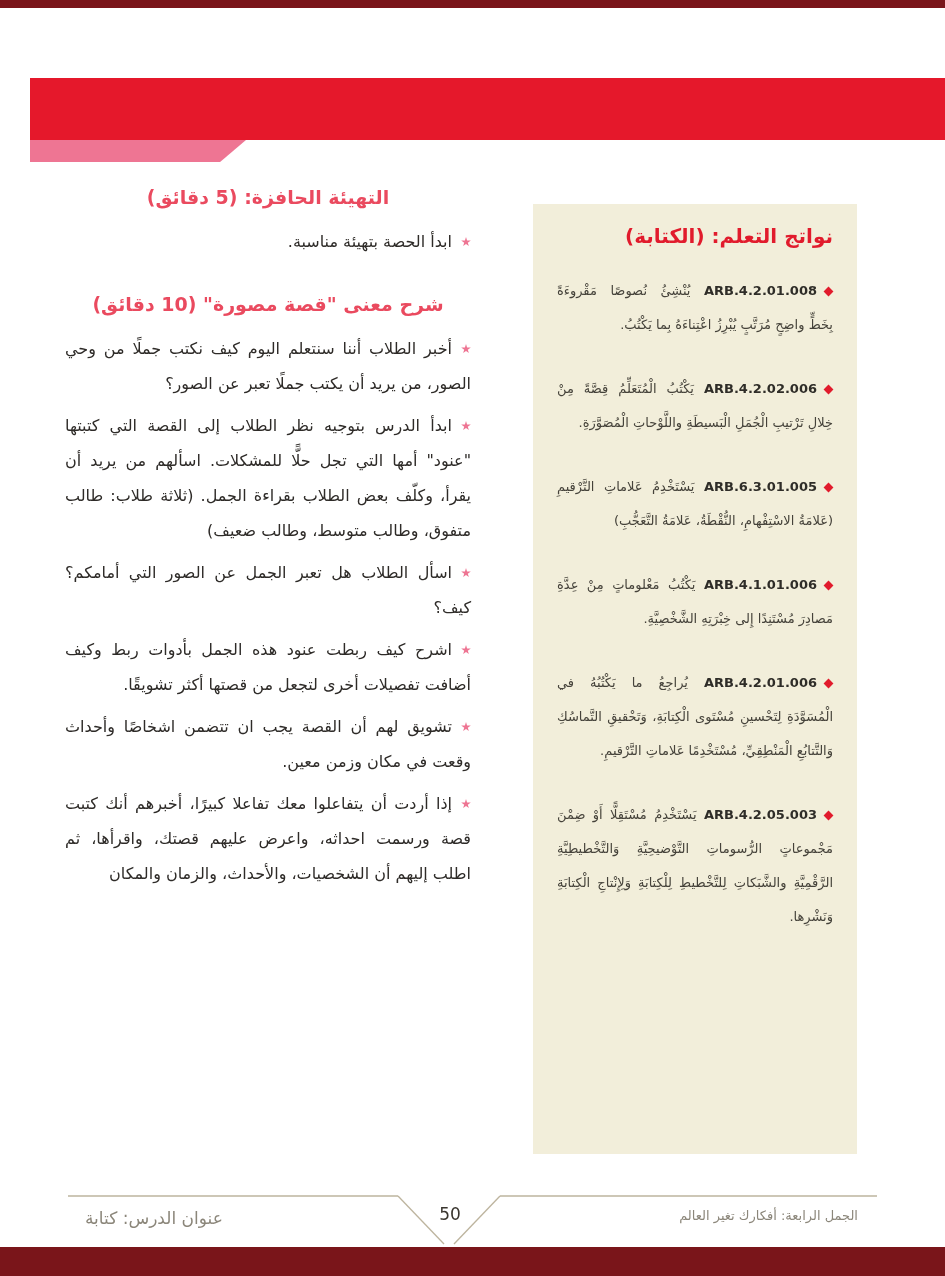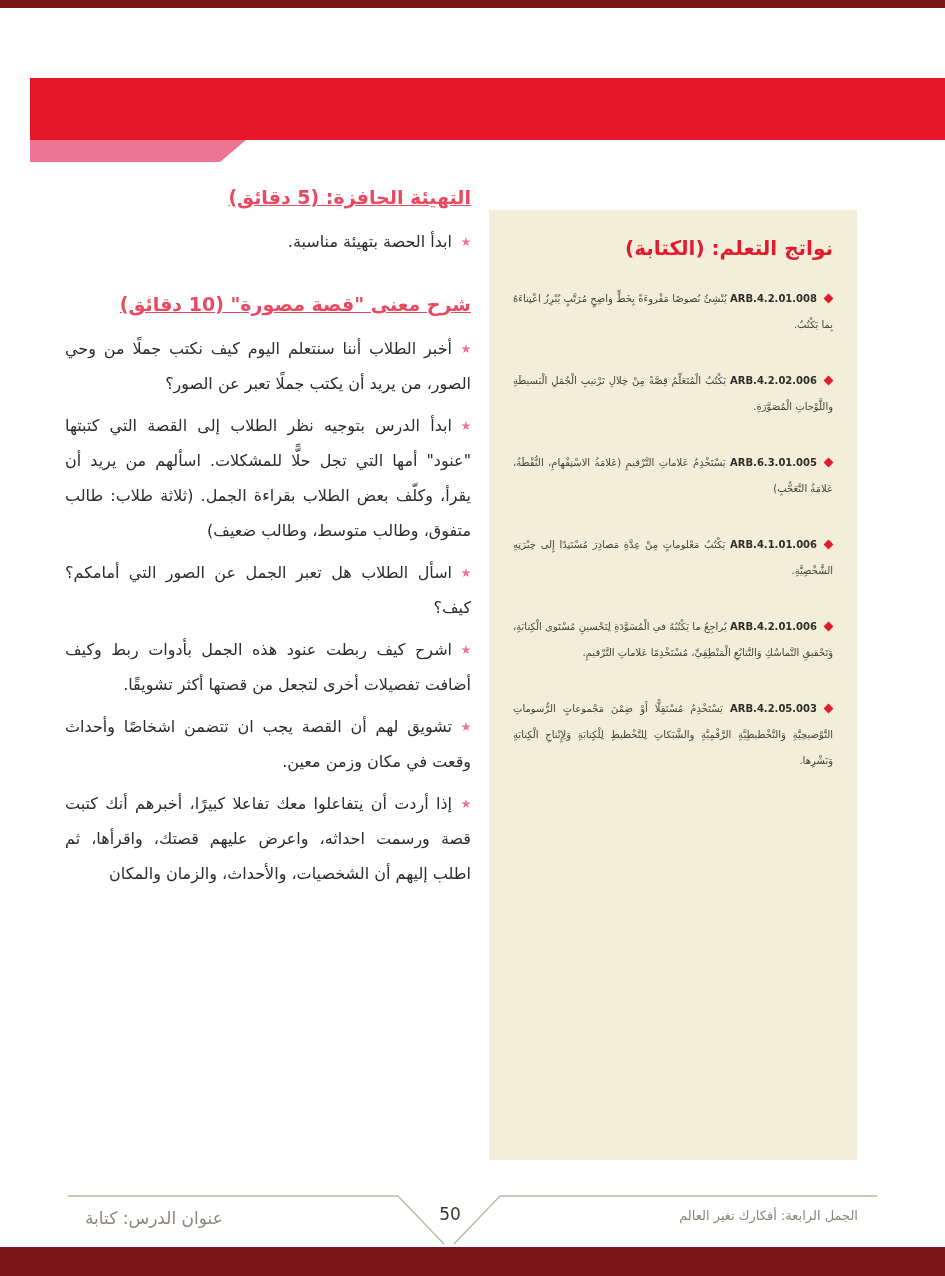--- a/index.html
+++ b/index.html
@@ -27,46 +27,46 @@
     background:var(--banner-red, #e5182b);
   }
   .banner-fold {
     position:absolute; top:140px; left:30px; width:216px; height:22px;
     background:var(--fold-pink, #ee7593);
     clip-path:polygon(0 0, 100% 0, 88% 100%, 0 100%);
   }
 
   
   .sidebar {
-    position:absolute; top:210px; right:88px; width:368px; height:950px;
+    position:absolute; top:204px; right:88px; width:324px; height:950px;
     background:var(--sidebar-beige, #f2eeda);
-    padding:26px 24px;
+    padding:20px 24px;
   }
   .sb-title {
     color:var(--sidebar-title-red, #e11b2c);
     font-size:20px; font-weight:bold; margin-bottom:26px; text-align:right;
   }
   .sb-item {
-    font-size:10px; line-height:26px; color:#45423a;
+    font-size:13px; line-height:34px; color:#45423a;
     text-align:justify; margin-bottom:30px;
   }
   .sb-bullet {
     display:inline-block; width:7px; height:7px;
     background:var(--sidebar-title-red, #e11b2c);
     transform:rotate(45deg); margin-left:8px; margin-right:1px;
   }
   .sb-code { color:#2f2d28; font-weight:bold; }
 
   
   .main-col {
     position:absolute; top:186px; left:65px; width:406px;
   }
   .m-heading {
     color:var(--heading-pink-red, #ea4a5f);
-    font-size:19px; font-weight:bold; margin-bottom:16px; text-align:right;text-decoration:underline;
+    font-size:19px; font-weight:bold; margin-bottom:16px; text-align:center;
   }
   .m-item {
     font-size:16px; font-weight:normal; line-height:35px; color:#2e2b28;
     text-align:justify; margin-bottom:7px;
   }
   .m-bullet {
     display:inline-block; width:10px; height:10px;
     background:var(--fold-pink, #f2839d);
     clip-path:polygon(50% 0,61% 35%,98% 35%,68% 57%,79% 91%,50% 70%,21% 91%,32% 57%,2% 35%,39% 35%);
     margin-left:9px;

